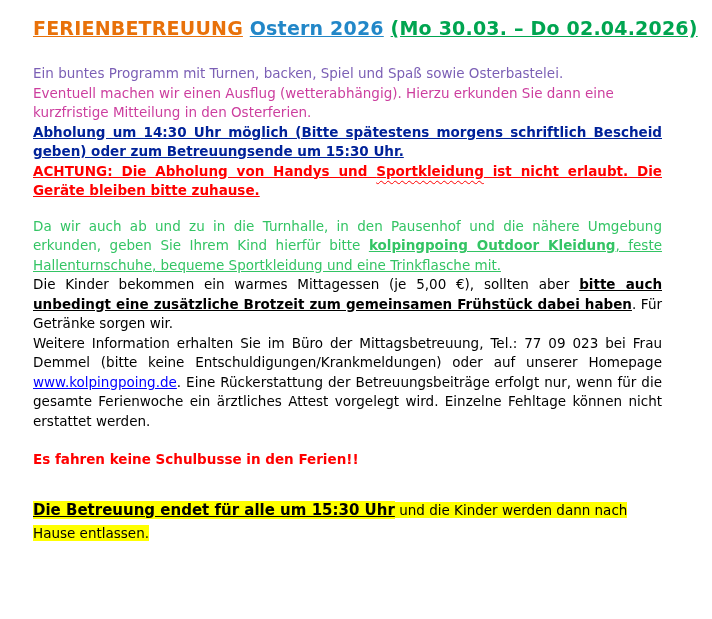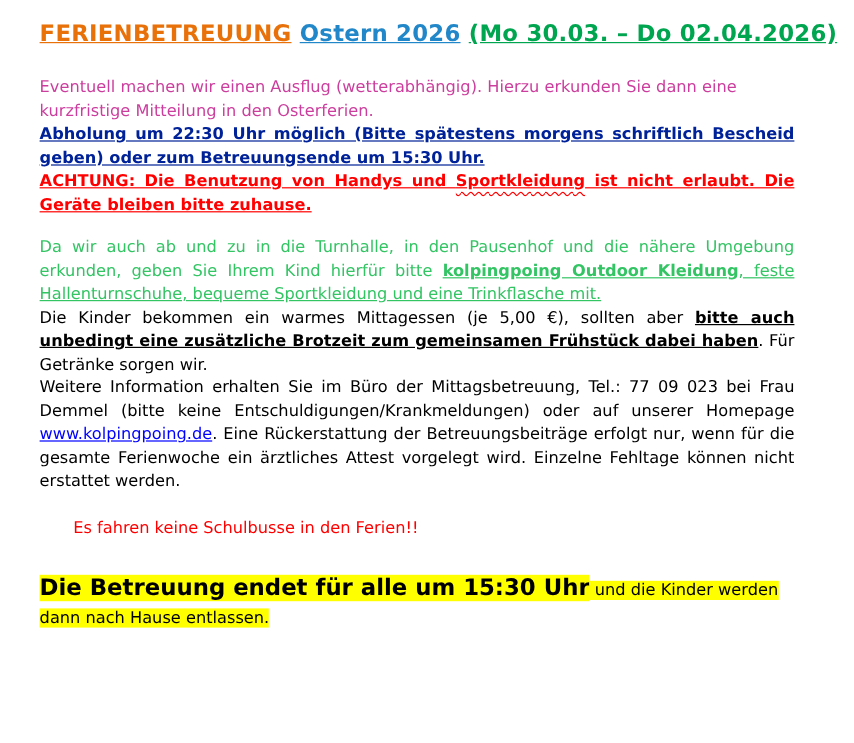--- a/index.html
+++ b/index.html
@@ -40,42 +40,43 @@
     text-decoration: underline wavy;
     text-decoration-thickness: 1px;
     text-underline-offset: 3.5px;
   }
 
   .block-hinweise { margin-top: 16px; }
   .para-outdoor { color: var(--body_green); }
 
   .link { color: var(--link); text-decoration: underline; cursor: pointer; }
 
-  .para-schulbusse { margin-top: 19px; color: var(--red); font-weight: normal; margin-left: 28px; }
+  .para-schulbusse { margin-top: 19px; color: var(--red); font-weight: bold; }
 
   .para-ende { margin-top: 29px; line-height: 23px; }
   .hl  { background: var(--highlight); }
-  .big { font-size: 19px; font-weight: bold; }
+  .big { font-size: 15px; font-weight: bold; text-decoration: underline; }
 </style>
 </head>
 <body>
 
 <div class="page">
 
   <h1 class="doc-title">
     <span class="t1">FERIENBETREUUNG</span>
     <span class="t2">Ostern 2026</span>
     <span class="t3">(Mo 30.03. – Do 02.04.2026)</span>
   </h1>
 
 
   <div class="block-schedule">
+    <p class="line-program">Ein buntes Programm mit Turnen, backen, Spiel und Spaß sowie Osterbastelei.</p>
     <p class="line-ausflug">Eventuell machen wir einen Ausflug (wetterabhängig). Hierzu erkunden Sie dann eine kurzfristige Mitteilung in den Osterferien.</p>
-    <p class="line-abholung just">Abholung um 22:30 Uhr möglich (Bitte spätestens morgens schriftlich Bescheid geben) oder zum Betreuungsende um 15:30 Uhr.</p>
-    <p class="line-achtung just"><span>ACHTUNG: Die Benutzung von Handys und </span><span class="squiggle">Sportkleidung</span><span> ist nicht erlaubt. Die Geräte bleiben bitte zuhause.</span></p>
+    <p class="line-abholung just">Abholung um 14:30 Uhr möglich (Bitte spätestens morgens schriftlich Bescheid geben) oder zum Betreuungsende um 15:30 Uhr.</p>
+    <p class="line-achtung just"><span>ACHTUNG: Die Abholung von Handys und </span><span class="squiggle">Sportkleidung</span><span> ist nicht erlaubt. Die Geräte bleiben bitte zuhause.</span></p>
   </div>
 
   <div class="block-hinweise">
     <p class="para-outdoor just"><span>Da wir auch ab und zu in die Turnhalle, in den Pausenhof und die nähere Umgebung erkunden, geben Sie Ihrem Kind hierfür bitte </span><span class="b u">kolpingpoing Outdoor Kleidung</span><span class="u">, feste Hallenturnschuhe, bequeme Sportkleidung und eine Trinkflasche mit.</span></p>
     <p class="just"><span>Die Kinder bekommen ein warmes Mittagessen (je 5,00 €), sollten aber </span><span class="b u">bitte auch unbedingt eine zusätzliche Brotzeit zum gemeinsamen Frühstück dabei haben</span><span>. Für Getränke sorgen wir.</span></p>
     <p class="just"><span>Weitere Information erhalten Sie im Büro der Mittagsbetreuung, Tel.: 77 09 023 bei Frau Demmel (bitte keine Entschuldigungen/Krankmeldungen) oder auf unserer Homepage </span><a class="link">www.kolpingpoing.de</a><span>. Eine Rückerstattung der Betreuungsbeiträge erfolgt nur, wenn für die gesamte Ferienwoche ein ärztliches Attest vorgelegt wird. Einzelne Fehltage können nicht erstattet werden.</span></p>
   </div>
 
   <p class="para-schulbusse">Es fahren keine Schulbusse in den Ferien!!</p>
 

